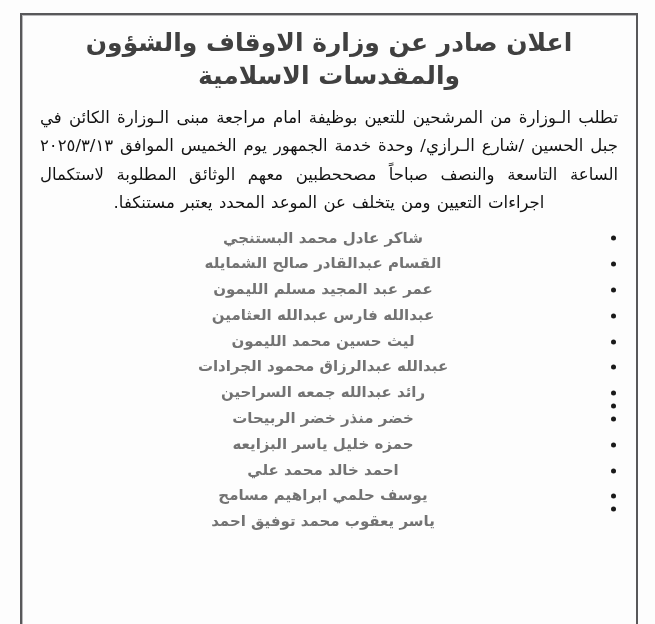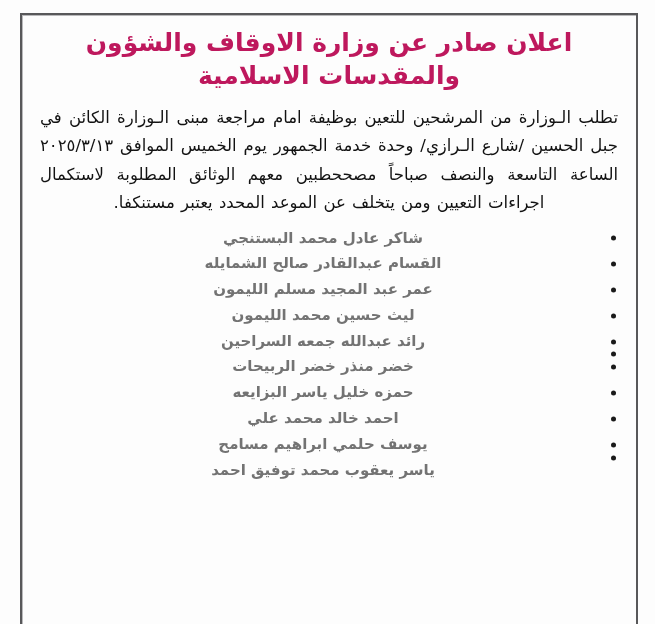--- a/index.html
+++ b/index.html
@@ -41,21 +41,21 @@
   }
 
   
   .notice-title {
     margin: 0;
     text-align: center;
     font-weight: 700;
     font-size: 25px;
     line-height: 1.30;
     letter-spacing: -0.2px;
-    color: #be185d;
+    color: #404040;
     direction: rtl;
   }
 
   
   .notice-body {
     margin: 12px 2px 0 2px;
     direction: rtl;
     text-align: justify;
     text-align-last: center;
     font-weight: 400;
@@ -115,21 +115,29 @@
         <li class="name-item">
           <span class="bullet-dot"></span>
           <span>القسام عبدالقادر صالح الشمايله</span>
         </li>
         <li class="name-item">
           <span class="bullet-dot"></span>
           <span>عمر عبد المجيد مسلم الليمون</span>
         </li>
         <li class="name-item">
           <span class="bullet-dot"></span>
+          <span>عبدالله فارس عبدالله العثامين</span>
+        </li>
+        <li class="name-item">
+          <span class="bullet-dot"></span>
           <span>ليث حسين محمد الليمون</span>
+        </li>
+        <li class="name-item">
+          <span class="bullet-dot"></span>
+          <span>عبدالله عبدالرزاق محمود الجرادات</span>
         </li>
         <li class="name-item">
           <span class="bullet-dot"></span>
           <span>رائد عبدالله جمعه السراحين</span>
         </li>
         <li class="name-item">
           <span class="bullet-dot"></span>
         </li>
         <li class="name-item">
           <span class="bullet-dot"></span>

